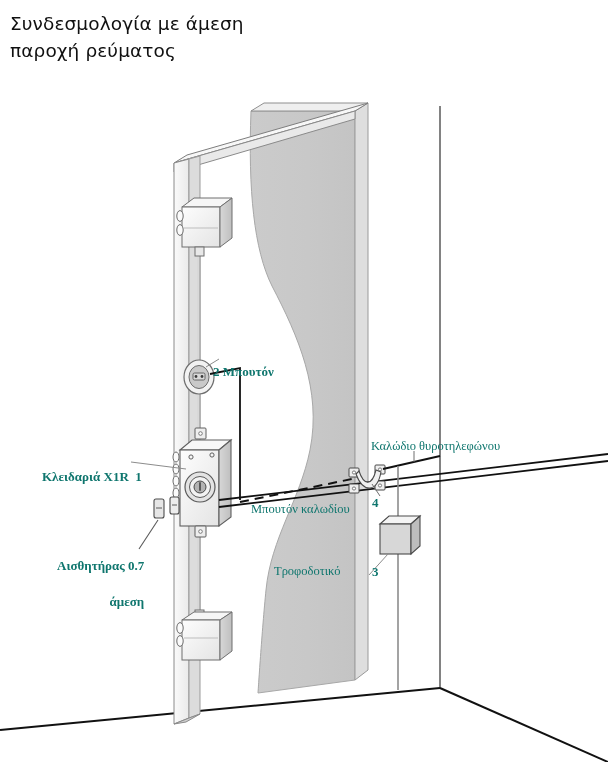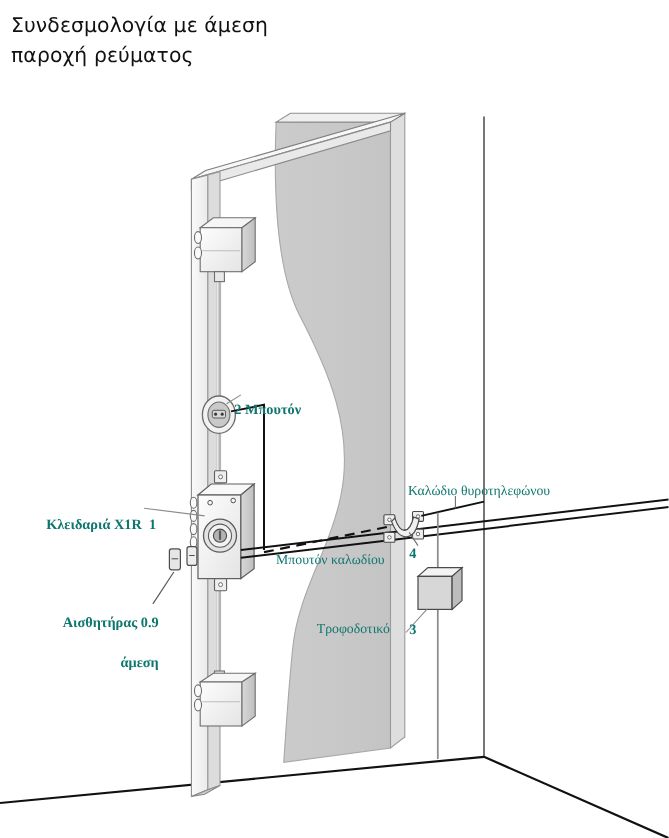--- a/index.html
+++ b/index.html
@@ -50,21 +50,21 @@
     text-align: right;
   }
   .lbl-bold { font-weight: 700; }
   .num { font-weight: 700; }
   .lbl-lock      { left: 42px;  top: 383px; font-size: 13px; }
   .lbl-sensor    { left: 57px;  top: 469px; font-size: 13px; line-height: 18px; }
   .lbl-button    { left: 213px; top: 278px; font-size: 13px; }
   .lbl-channel   { left: 251px; top: 432px; font-size: 12.5px; }
   .lbl-channel-n { left: 372px; top: 425px; font-size: 13px; }
   .lbl-intercom  { left: 371px; top: 369px; font-size: 12.5px; }
-  .lbl-psu       { left: 288px; top: 494px; font-size: 12.5px; }
+  .lbl-psu       { left: 274px; top: 494px; font-size: 12.5px; }
   .lbl-psu-n     { left: 372px; top: 494px; font-size: 13px; }
   .lbl-ghost {
     left: 163px; top: 676px; font-size: 12px;
     color: #f2f2f2;
   }
 </style>
 </head>
 <body>
 
 <div id="page">
@@ -249,21 +249,21 @@
         <ellipse cx="180" cy="571" rx="3.2" ry="5.4" fill="#fbfbfb" stroke="#6d6d6d" stroke-width="1"></ellipse>
       </g>
 
     </svg>
 
     <div class="lbl lbl-lock lbl-bold">
       <span>Κλειδαριά X1R</span><span>&nbsp;&nbsp;</span><span class="num">1</span>
     </div>
 
     <div class="lbl lbl-sensor lbl-bold">
-      <span>Αισθητήρας</span><span>&nbsp;</span><span class="num">0.9</span><br>
+      <span>Αισθητήρας</span><span>&nbsp;</span><span class="num">0.7</span><br>
       <span>άμεση</span>
     </div>
 
     <div class="lbl lbl-button lbl-bold">
       <span class="num">2</span><span>&nbsp;</span><span>Μπουτόν</span>
     </div>
 
     <div class="lbl lbl-channel">Μπουτόν καλωδίου</div>
     <div class="lbl lbl-channel-n num">4</div>
 

